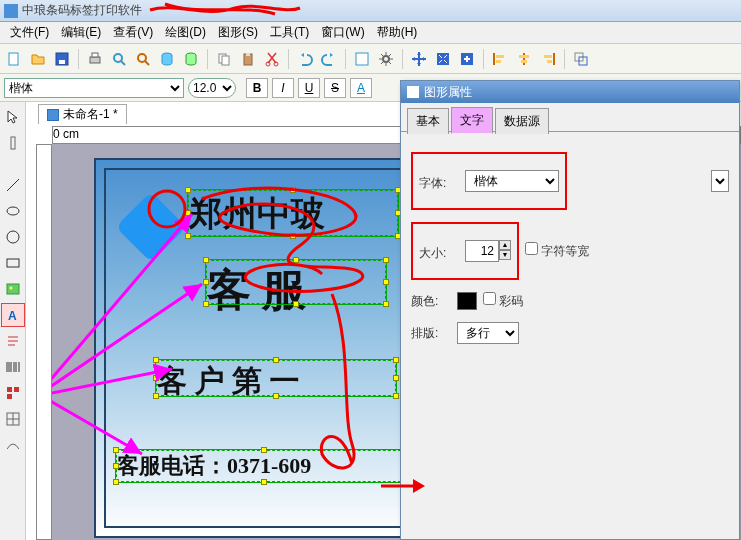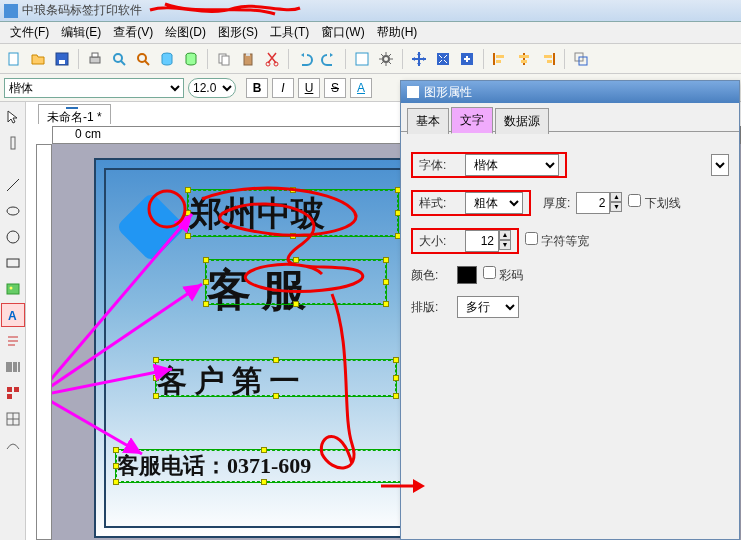--- a/index.html
+++ b/index.html
@@ -18,23 +18,23 @@
 .fontname{width:180px;}
 .fontsize{width:48px;border-radius:10px;}
 .btngrp{display:flex;gap:4px;margin-left:6px;}
 .fbtn{width:22px;height:20px;border:1px solid #aaa;background:#fff;display:flex;align-items:center;justify-content:center;cursor:default;font-family:Georgia,serif;}
 .main{display:flex;height:438px;}
 .sidetools{width:26px;background:#f0f0f0;border-right:1px solid #ccc;display:flex;flex-direction:column;padding-top:2px;}
 .stbtn{width:24px;height:24px;margin:1px;display:flex;align-items:center;justify-content:center;cursor:default;}
 .stbtn.sel{border:1px solid #d44;background:#fdd;}
 .stbtn svg{width:16px;height:16px;}
 .canvaswrap{flex:1;position:relative;background:#fff;overflow:hidden;}
-.doctab{position:absolute;top:2px;left:12px;height:20px;background:#fff;border:1px solid #aaa;border-bottom:none;padding:2px 8px;display:flex;align-items:center;flex-direction:column;}
+.doctab{position:absolute;top:2px;left:12px;height:20px;background:#fff;border:1px solid #aaa;border-bottom:none;padding:2px 8px;display:flex;align-items:center;}
 .doctab .dicon{width:12px;height:12px;background:#4a90d9;border:1px solid #2a70b9;margin-right:4px;}
-.ruler-h{position:absolute;top:24px;left:26px;right:0;height:18px;background:#fff;border:1px solid #888;font-size:10px;padding-left:22px;}
+.ruler-h{position:absolute;top:24px;left:26px;right:0;height:18px;background:#fff;border:1px solid #888;font-size:10px;padding-left:0;}
 .ruler-v{position:absolute;top:42px;left:10px;width:16px;bottom:0;background:#fff;border:1px solid #888;}
 .canvas{position:absolute;top:42px;left:26px;right:0;bottom:0;background:#aab;}
 .label{position:absolute;top:14px;left:42px;width:330px;height:380px;background:linear-gradient(#4a90d0 0%,#8abce0 40%,#fff 100%);border:2px solid #224466;}
 .label .inner{position:absolute;inset:8px;border:2px solid #224466;}
 .txtobj{position:absolute;border:1px dashed #0a0;outline:1px solid #0a0;}
 .txtobj .h{position:absolute;width:6px;height:6px;background:#ff0;border:1px solid #880;}
 .h.tl{top:-4px;left:-4px}.h.tr{top:-4px;right:-4px}.h.bl{bottom:-4px;left:-4px}.h.br{bottom:-4px;right:-4px}
 .h.tc{top:-4px;left:50%;margin-left:-3px}.h.bc{bottom:-4px;left:50%;margin-left:-3px}
 .h.ml{top:50%;left:-4px;margin-top:-3px}.h.mr{top:50%;right:-4px;margin-top:-3px}
 .txtobj span{font-family:KaiTi,STKaiti,serif;font-weight:bold;color:#111;white-space:nowrap;}
@@ -44,21 +44,21 @@
 .proppanel{position:absolute;top:80px;left:400px;width:340px;height:460px;background:#f0f0f0;border:1px solid #6a8ab0;box-shadow:2px 2px 6px rgba(0,0,0,.2);}
 .proppanel .phdr{height:22px;background:linear-gradient(#7aa9e0,#4a80c0);color:#fff;display:flex;align-items:center;padding:0 6px;}
 .proppanel .phdr .picon{width:12px;height:12px;background:#fff;margin-right:5px;}
 .ptabs{height:28px;display:flex;align-items:flex-end;padding:0 6px;background:#f0f0f0;}
 .ptab{padding:4px 8px;border:1px solid #999;background:#e8e8e8;margin-right:2px;border-bottom:none;position:relative;top:3px;cursor:default;}
 .ptab.active{background:#f0abfc;border-bottom:1px solid #f0f0f0;}
 .pbody{padding:8px 10px;border-top:1px solid #999;}
 .prow{display:flex;align-items:center;margin:12px 0;gap:6px;}
 .prow label{width:40px;color:#333;}
 .prow select,.prow input[type=text]{height:22px;border:1px solid #888;background:#fff;padding:0 4px;}
-.redwrap{border:2px solid #e00;padding:0 6px;display:inline-flex;align-items:center;gap:6px;}
+.redwrap{border:2px solid #e00;padding:16px 6px;display:inline-flex;align-items:flex-end;gap:6px;}
 .colorbox{width:20px;height:18px;background:#000;border:1px solid #666;}
 .spin{display:flex;}
 .spin input{width:34px;text-align:right;}
 .spin .sbtns{display:flex;flex-direction:column;}
 .spin .sbtns div{width:12px;height:10px;border:1px solid #888;background:#e8e8e8;font-size:7px;line-height:7px;text-align:center;}
 .arrows{position:absolute;pointer-events:none;}
 </style>
 </head>
 <body>
 
@@ -384,35 +384,20 @@
   <div class="pbody">
     <div class="prow">
       <span class="redwrap">
         <label>字体:</label>
         <select style="width:94px"><option>楷体</option></select>
       </span>
       <select style="width:18px;margin-left:auto"></select>
     </div>
     <div class="prow">
       <span class="redwrap">
-        <label>样式:</label>
-        <select style="width:58px"><option>粗体</option></select>
-      </span>
-      <label style="width:auto;margin-left:6px">厚度:</label>
-      <div class="spin">
-          <input type="text" value="2" style="">
-          <div class="sbtns">
-            <div>▲</div>
-            <div>▼</div>
-          </div>
-        </div>
-      <label style="width:auto"><input type="checkbox" style=""> <span>下划线</span></label>
-    </div>
-    <div class="prow">
-      <span class="redwrap">
         <label>大小:</label>
         <div class="spin">
             <input type="text" value="12" style="">
             <div class="sbtns">
               <div>▲</div>
               <div>▼</div>
             </div>
           </div>
       </span>
       <label style="width:auto"><input type="checkbox" style=""> <span>字符等宽</span></label>

